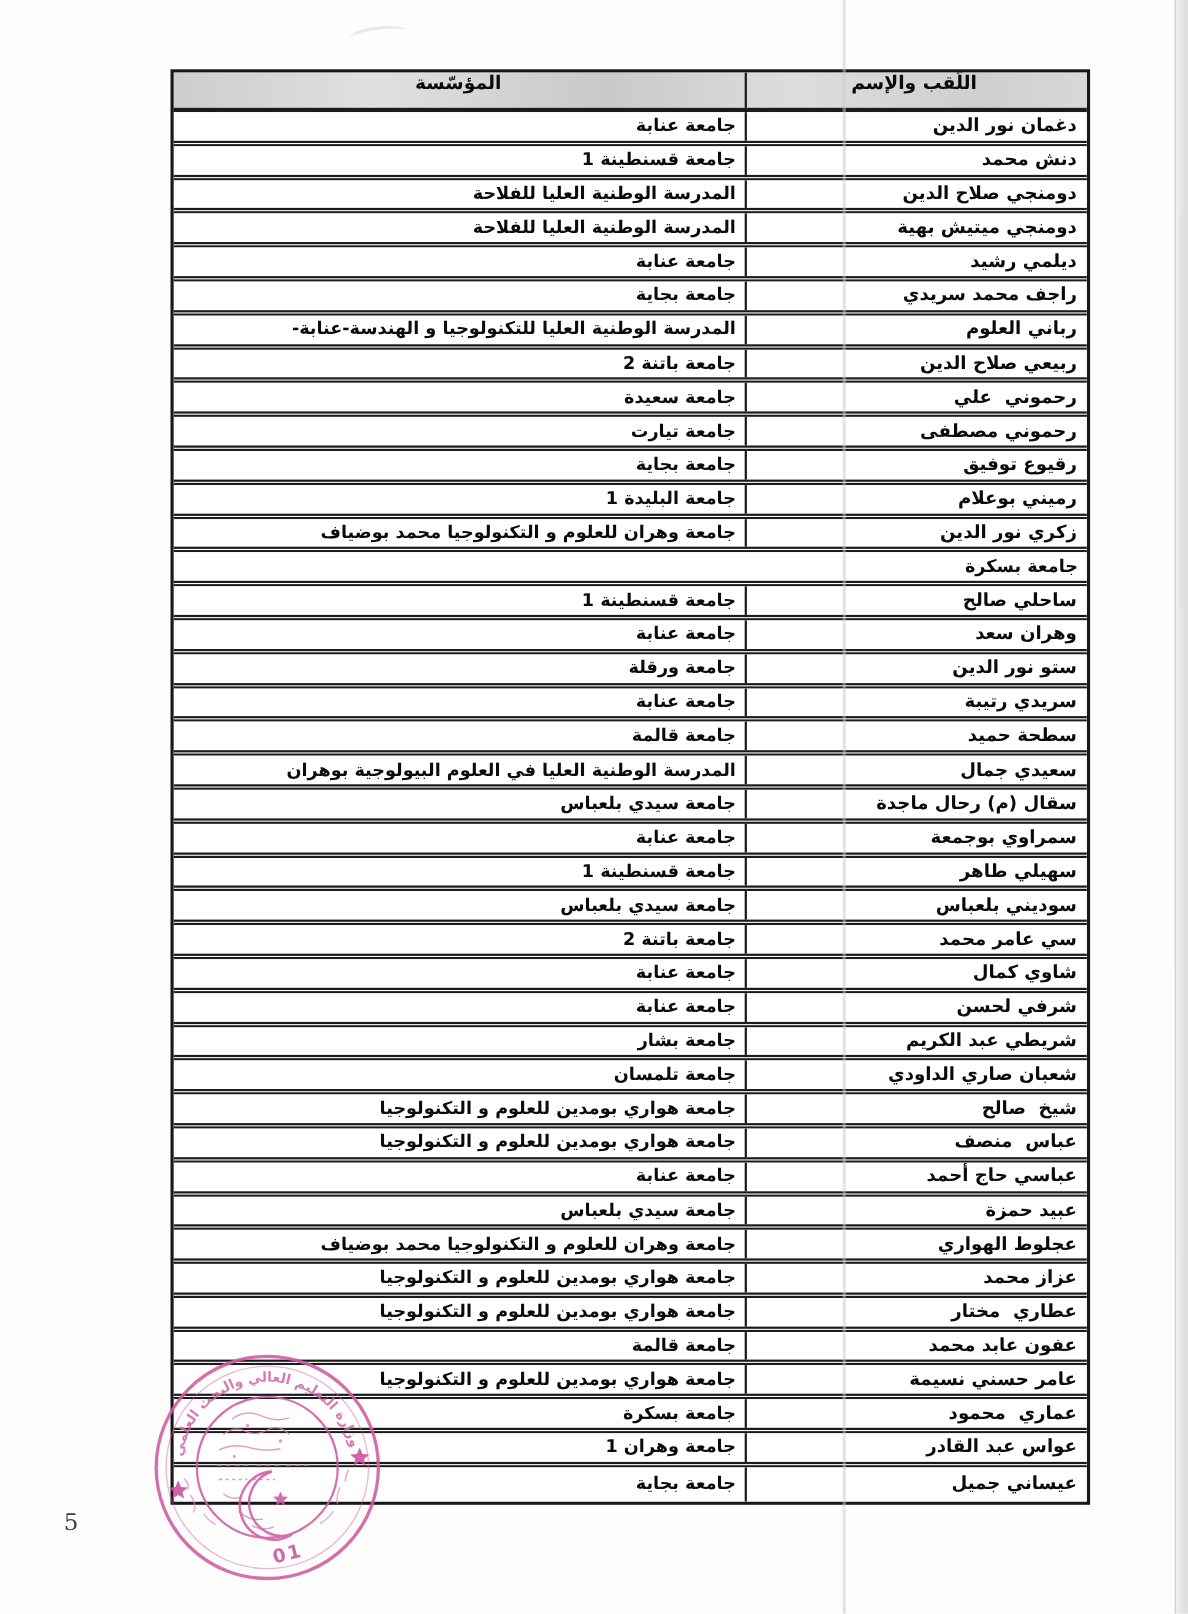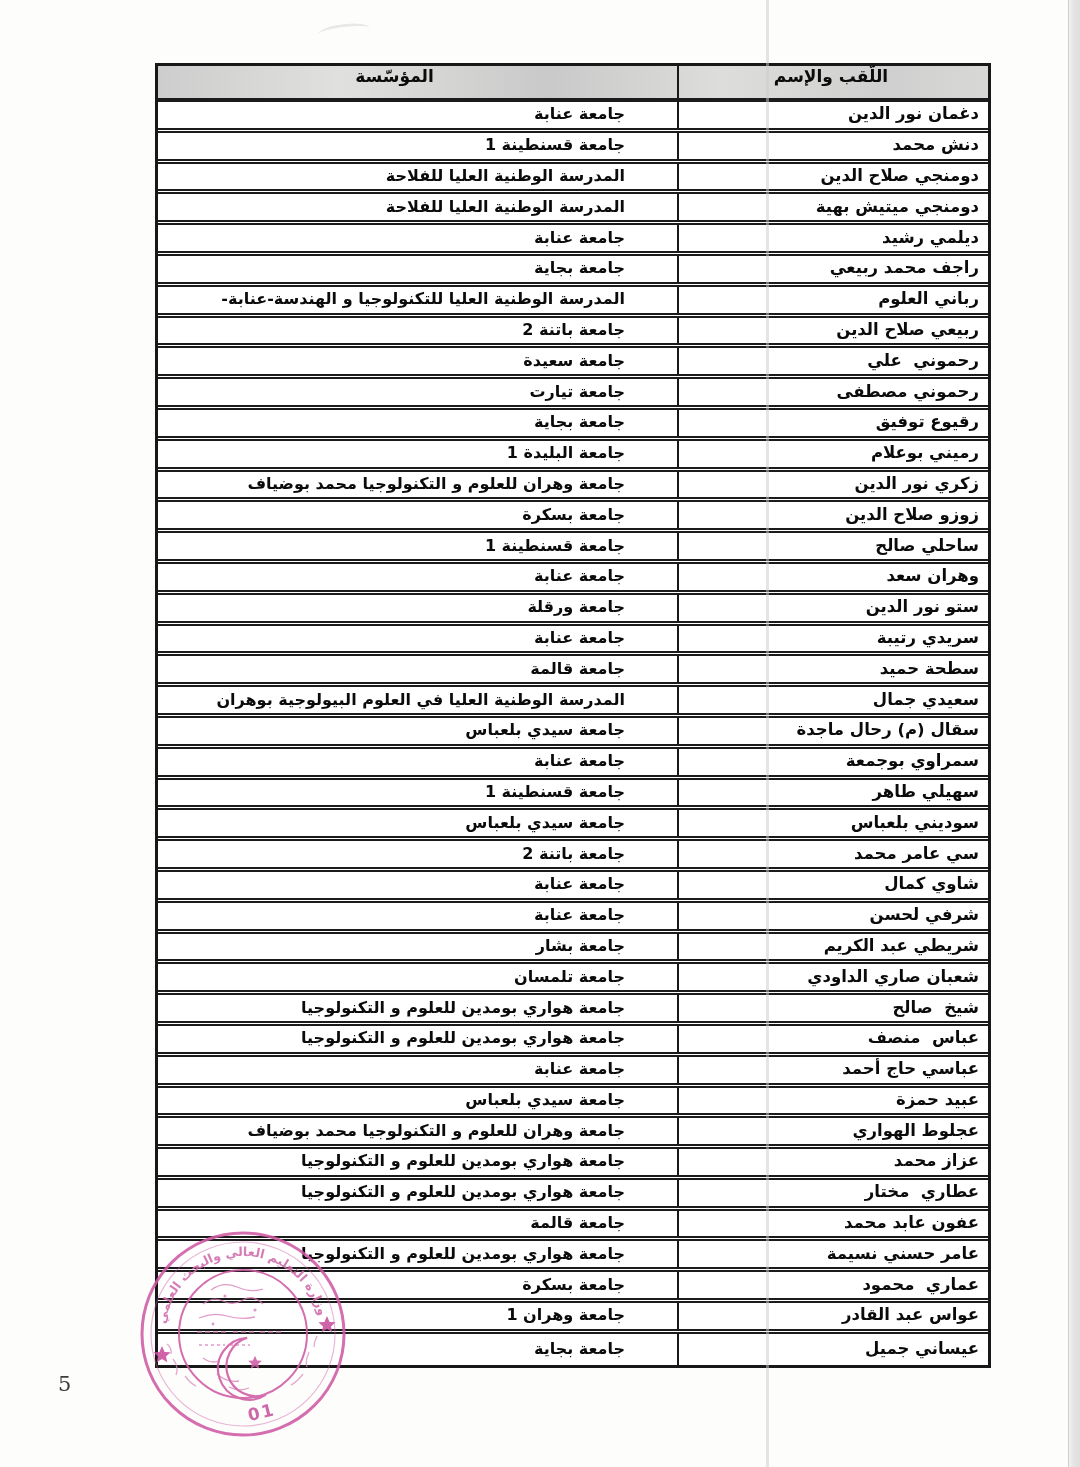--- a/index.html
+++ b/index.html
@@ -19,21 +19,21 @@
     border:3px solid #181818;box-sizing:border-box;direction:rtl;z-index:2;background:transparent;}
   .t-row{display:flex;flex-direction:row;height:30.8px;box-sizing:border-box;
     border-bottom:5px double #1b1b1b;background:#fff;}
   .t-row:last-child{border-bottom:none;}
   .t-row.header{height:36px;
     background:linear-gradient(90deg,#cdcdcd,#e0e0de 22%,#c9c9c9 47%,#dddddb 68%,#cfcfcf 88%,#d8d8d6);
     border-bottom:4px solid #1b1b1b;}
   .cell{box-sizing:border-box;display:flex;align-items:center;overflow:hidden;
     color:#0b0b0b;font-weight:bold;white-space:pre;}
   .cell-name{width:311px;flex:0 0 311px;border-left:2.5px solid #181818;
-    padding:0 9px 2px 4px;font-size:16.5px;justify-content:flex-start;margin-left:44px;}
+    padding:0 9px 2px 4px;font-size:16.5px;justify-content:flex-start;}
   .cell-inst{flex:1 1 auto;padding:0 8px 2px 6px;font-size:16px;justify-content:flex-start;}
   .t-row.header .cell{justify-content:center;font-size:17px;padding-bottom:13px;}
 
   
   .page-number{position:absolute;left:58px;top:1372px;font-family:"DejaVu Serif","Liberation Serif",serif;
     font-size:21px;color:#3c3c3c;z-index:3;}
 
   
   .stamp{position:absolute;left:133px;top:1224px;width:220px;height:220px;z-index:9;opacity:.88;}
 </style>
@@ -69,21 +69,21 @@
     <div class="cell cell-name">دومنجي ميتيش بهية</div>
     <div class="cell cell-inst">المدرسة الوطنية العليا للفلاحة</div>
   </div>
 
   <div class="t-row">
     <div class="cell cell-name">ديلمي رشيد</div>
     <div class="cell cell-inst">جامعة عنابة</div>
   </div>
 
   <div class="t-row">
-    <div class="cell cell-name">راجف محمد ربيعي</div>
+    <div class="cell cell-name">راجف محمد سريدي</div>
     <div class="cell cell-inst">جامعة بجاية</div>
   </div>
 
   <div class="t-row">
     <div class="cell cell-name">رباني العلوم</div>
     <div class="cell cell-inst">المدرسة الوطنية العليا للتكنولوجيا و الهندسة-عنابة-</div>
   </div>
 
   <div class="t-row">
     <div class="cell cell-name">ربيعي صلاح الدين</div>
@@ -109,21 +109,20 @@
     <div class="cell cell-name">رميني بوعلام</div>
     <div class="cell cell-inst">جامعة البليدة 1</div>
   </div>
 
   <div class="t-row">
     <div class="cell cell-name">زكري نور الدين</div>
     <div class="cell cell-inst">جامعة وهران للعلوم و التكنولوجيا محمد بوضياف</div>
   </div>
 
   <div class="t-row">
-    <div class="cell cell-name">زوزو صلاح الدين</div>
     <div class="cell cell-inst">جامعة بسكرة</div>
   </div>
 
   <div class="t-row">
     <div class="cell cell-name">ساحلي صالح</div>
     <div class="cell cell-inst">جامعة قسنطينة 1</div>
   </div>
 
   <div class="t-row">
     <div class="cell cell-name">وهران سعد</div>

